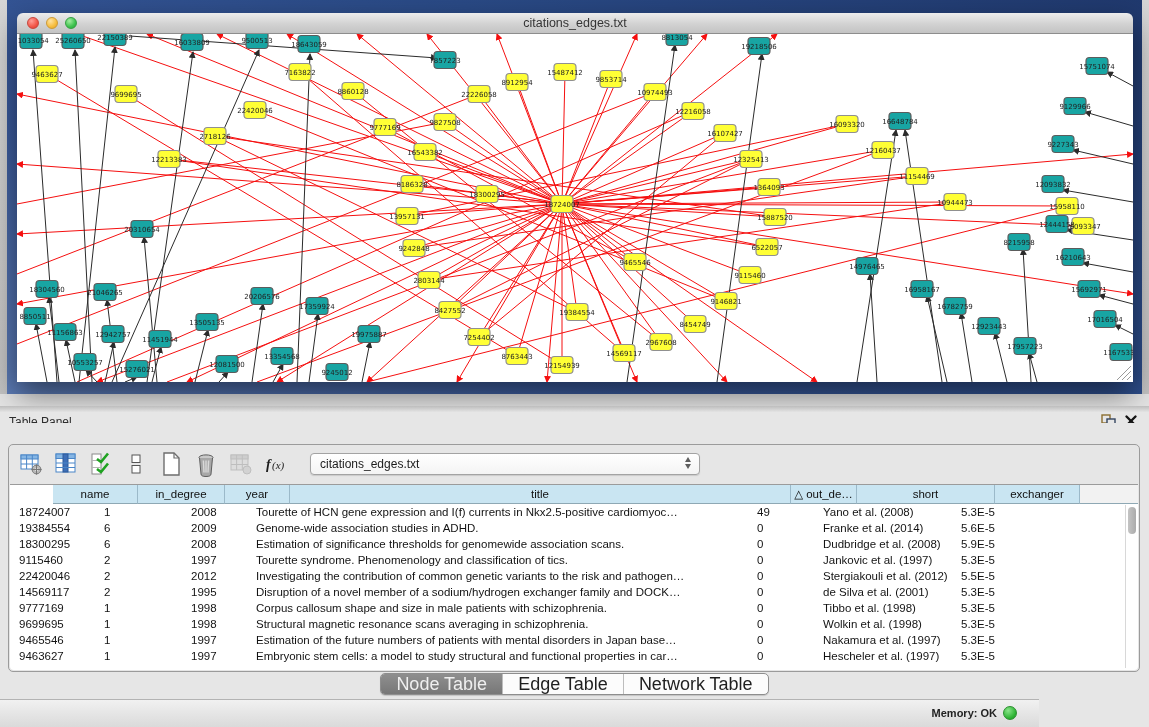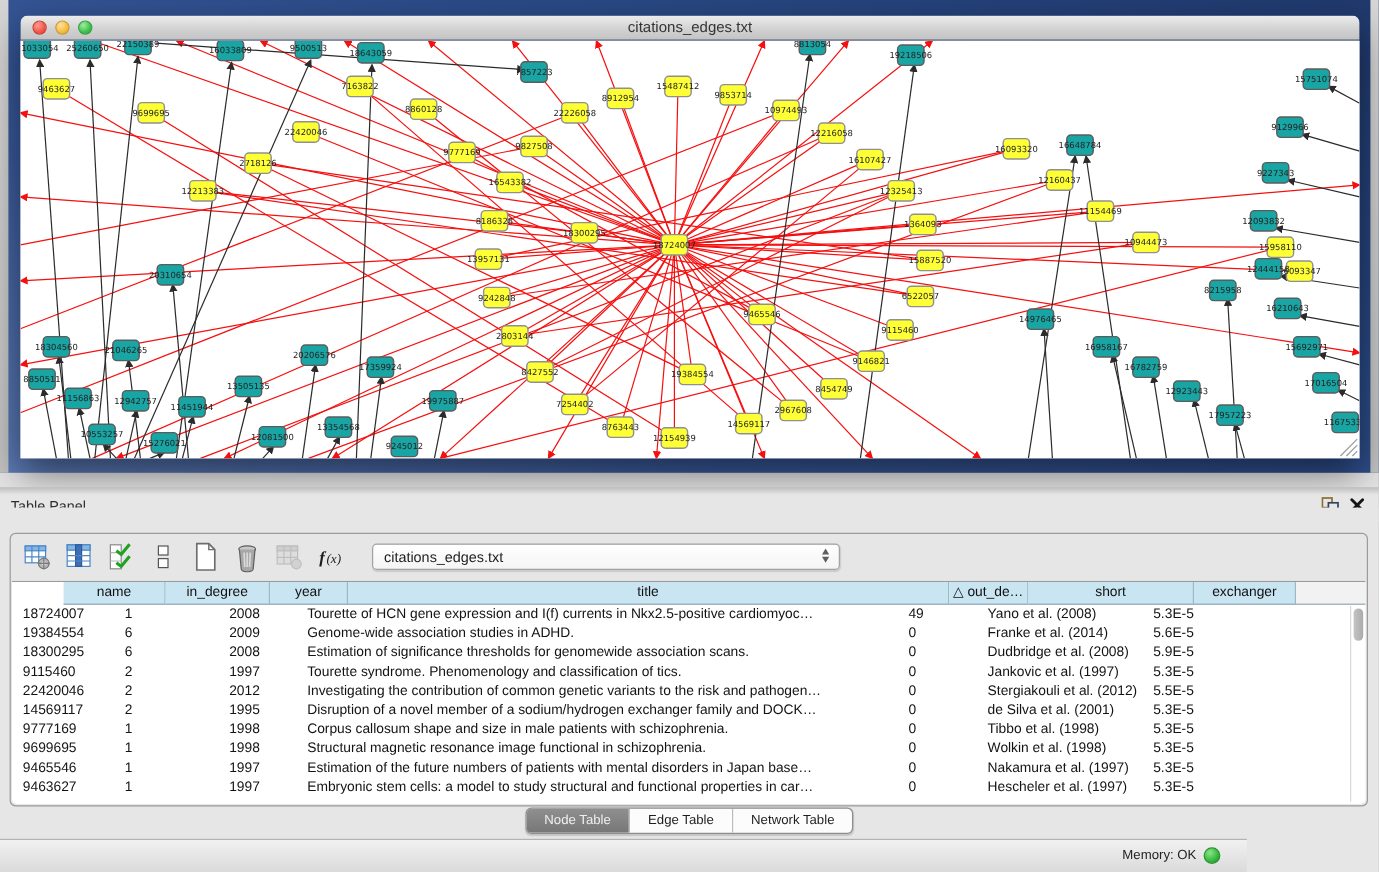--- a/index.html
+++ b/index.html
@@ -60,26 +60,26 @@
   .hcell.filler { background:#f2f2f2; border-right:none; }
   .trow { height:16px; }
   .tcell { font-size:11.5px; color:#131313; line-height:16px; white-space:nowrap; overflow:hidden; padding-left:9px; }
   #vscroll { position:absolute; right:1px; top:21px; width:10px; bottom:3px; }
   #vscroll-thumb { width:8px; height:27px; margin:1px auto 0; background:linear-gradient(90deg,#c4c4c4,#ababab); border-radius:4px; }
   #vscroll-line { position:absolute; right:12px; top:20px; bottom:2px; width:1px; background:#d8d8d8; }
 
   #tabbar { position:absolute; top:673px; left:0; width:1149px; display:flex; justify-content:center; }
   #segctl { display:flex; height:22px; border:1px solid #8e8e8e; border-radius:5px; overflow:hidden;
     background:#fcfcfc; box-shadow:0 1px 1px rgba(0,0,0,.15); }
-  .seg { padding:0 15px; line-height:21px; font-size:11px; color:#1f1f1f; border-left:1px solid #bdbdbd; }
+  .seg { padding:0 15px; line-height:21px; font-size:18px; color:#1f1f1f; border-left:1px solid #bdbdbd; }
   .seg:first-child { border-left:none; }
   .seg.sel { background:linear-gradient(#8f8f8f,#777777); color:#efefef; border-left-color:#6c6c6c; }
 
   #statusbar { position:absolute; top:699px; left:0; width:1039px; height:28px;
-    background:linear-gradient(#f1f1f1,#dadada); border-top:1px solid #b3b3b3; }
+    background:linear-gradient(#f1f1f1,#dadada); border-top:1px solid #b3b3b3;font-weight:bold; }
   #memory { position:absolute; right:42px; top:7px; font-size:11px; color:#222; }
   #memory-dot { position:absolute; right:22px; top:6px; width:14px; height:14px; border-radius:50%;
     border:1px solid #2a8f2e; background:radial-gradient(circle at 35% 30%,#8ae58a,#2fb435 65%,#1f8c26); }
 </style>
 </head>
 <body>
 
 <div id="screen">
 
   <div id="graph-region">
@@ -585,21 +585,21 @@
             <div class="tcell">1998</div>
             <div class="tcell">Corpus callosum shape and size in male patients with schizophrenia.</div>
             <div class="tcell">0</div>
             <div class="tcell">Tibbo et al. (1998)</div>
             <div class="tcell">5.3E-5</div>
           </div>
           <div class="tgrid trow">
             <div class="tcell">9699695</div>
             <div class="tcell">1</div>
             <div class="tcell">1998</div>
-            <div class="tcell">Structural magnetic resonance image functional in schizophrenia.</div>
+            <div class="tcell">Structural magnetic resonance scans averaging in schizophrenia.</div>
             <div class="tcell">0</div>
             <div class="tcell">Wolkin et al. (1998)</div>
             <div class="tcell">5.3E-5</div>
           </div>
           <div class="tgrid trow">
             <div class="tcell">9465546</div>
             <div class="tcell">1</div>
             <div class="tcell">1997</div>
             <div class="tcell">Estimation of the future numbers of patients with mental disorders in Japan base…</div>
             <div class="tcell">0</div>

